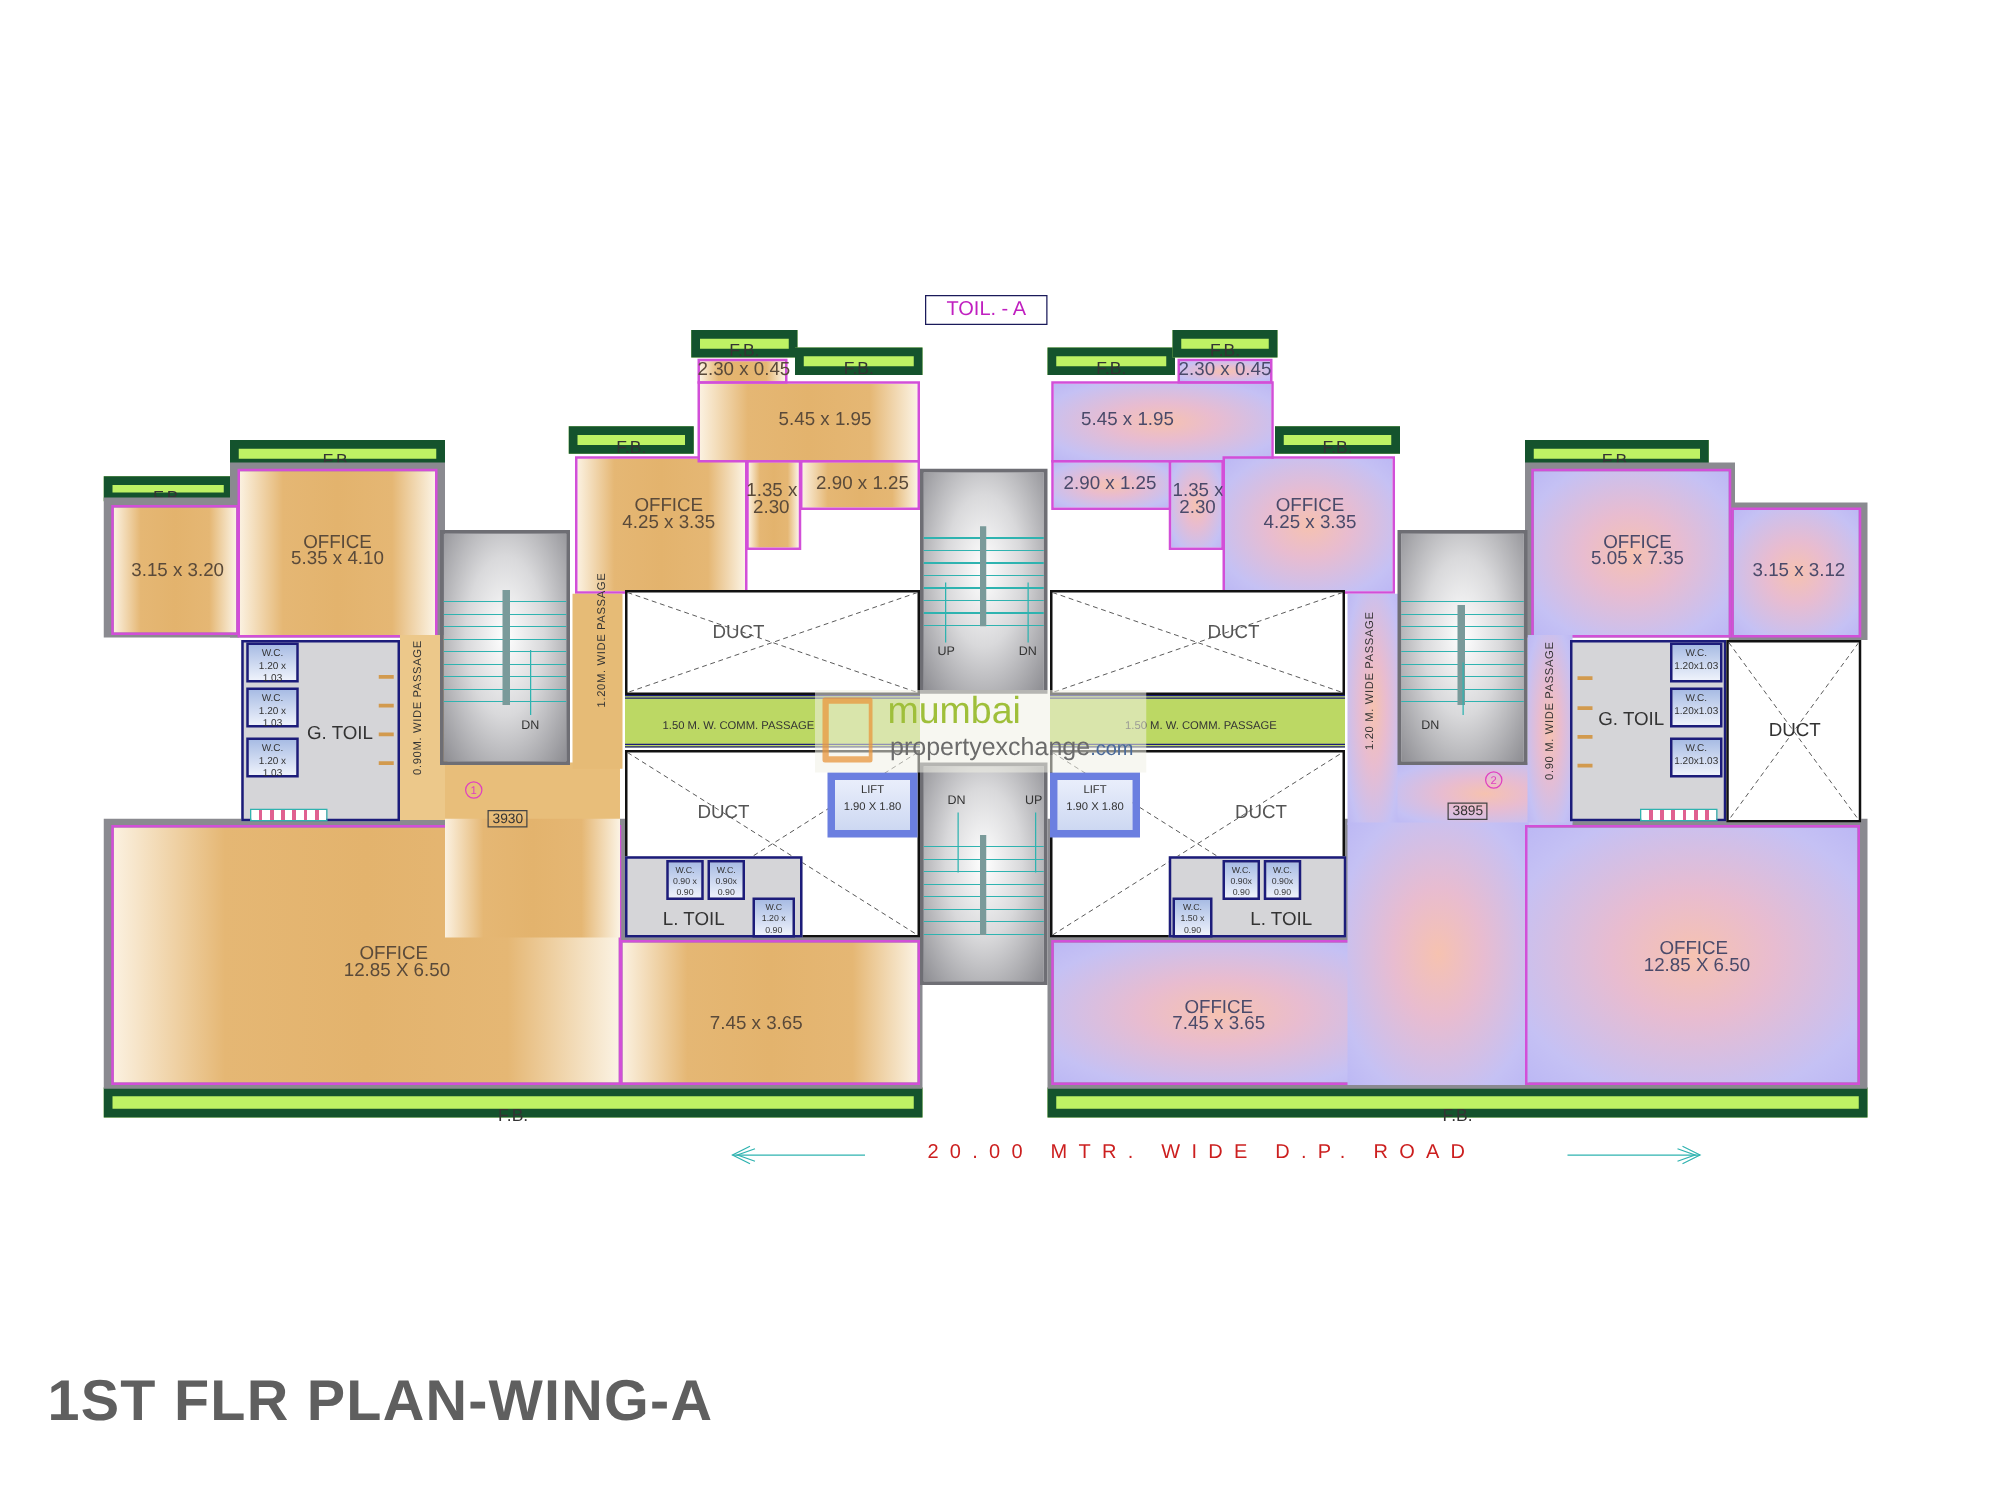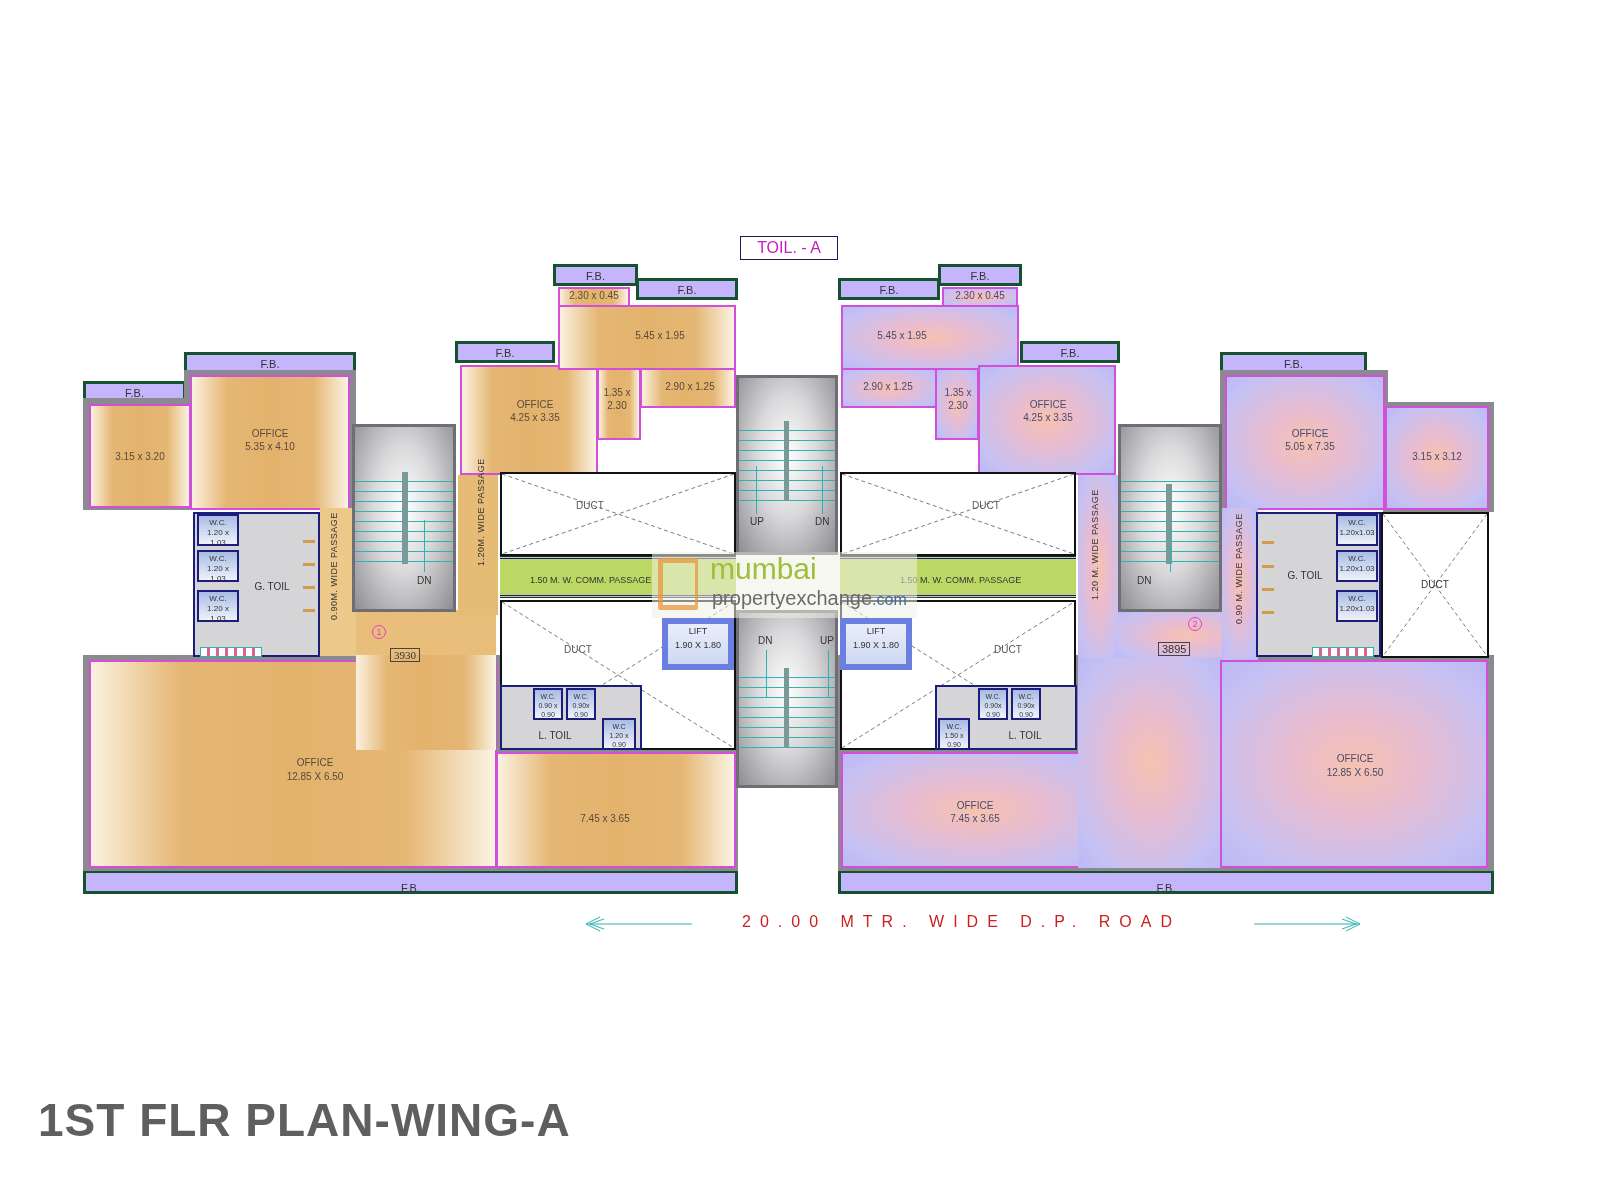--- a/index.html
+++ b/index.html
@@ -1,20 +1,20 @@
 <!DOCTYPE html>
 <html><head>
 <meta charset="utf-8">
 <style>
   html, body { margin:0; padding:0; background:#ffffff; }
   body { width:1600px; height:1200px; position:relative; overflow:hidden; font-family:"Liberation Sans", sans-serif; }
   .abs { position:absolute; }
-  .lbl { position:absolute; font-family:"Liberation Sans", sans-serif; font-size:10px; color:#5a4a3a; text-align:center; line-height:13px; white-space:nowrap; }
+  .lbl { position:absolute; font-family:"Liberation Sans", sans-serif; font-size:15px; color:#5a4a3a; text-align:center; line-height:13px; white-space:nowrap; }
   .lbl.v { color:#4a4a6a; }
-  .fb { position:absolute; background:#c4b5fd; border:3px solid #14532d; box-sizing:border-box; font-size:11px; color:#333; text-align:center; }
+  .fb { position:absolute; background:#bef264; border:7px solid #14532d; box-sizing:border-box; font-size:14px; color:#333; text-align:center; }
   .wall { position:absolute; background:#8a8a90; }
   .roomA { position:absolute; box-sizing:border-box; border:2px solid #d24fd8;
            background: linear-gradient(90deg, #fbf1e0 0%, #e5b774 22%, #e3b36d 50%, #e5b774 78%, #fbf3e4 100%); }
   .roomB { position:absolute; box-sizing:border-box; border:2px solid #d24fd8;
            background: radial-gradient(ellipse at 50% 50%, #f6c2b0 0%, #e8bcd0 35%, #c5c1f4 80%, #bcb8f4 100%); }
   .stair { position:absolute; box-sizing:border-box; border:3px solid #6e6e74;
            background: radial-gradient(ellipse at 50% 45%, #ffffff 0%, #d9d9db 45%, #8d8d92 100%); }
   .treads { position:absolute; background: repeating-linear-gradient(180deg, transparent 0 9px, #2fb3b0 9px 10px); }
   .duct { position:absolute; background:#fff; box-sizing:border-box; border:2px solid #111; overflow:hidden; }
   .duct svg { position:absolute; left:0; top:0; width:100%; height:100%; }
@@ -103,21 +103,21 @@
   <div class="abs" style="left:303px;top:586px;width:12px;height:3px;background:#d29a4e;"></div>
   <div class="abs" style="left:303px;top:609px;width:12px;height:3px;background:#d29a4e;"></div>
   <div class="abs" style="left:200px;top:647px;width:60px;height:8px;border:1px solid #2fb3b0;background:repeating-linear-gradient(90deg,#fff 0 6px,#e06090 6px 9px);"></div>
 
   <div class="stair" style="left:352px;top:424px;width:104px;height:188px;"></div>
   <div class="treads" style="left:355px;top:472px;width:98px;height:92px;"></div>
   <div class="abs" style="left:402px;top:472px;width:6px;height:92px;background:#7a9a9a;"></div>
   <div class="arrow-up" style="left:424px;top:520px;height:52px;"></div>
   <div class="stairtxt" style="left:417px;top:575px;">DN</div>
   <div class="circle" style="left:372px;top:625px;">1</div>
-  <div class="tag" style="left:390px;top:648px;font-family:Liberation Serif, serif;">3930</div>
+  <div class="tag" style="left:390px;top:648px;">3930</div>
 
   <div class="duct" style="left:500px;top:472px;width:236px;height:84px;">
     <svg viewBox="0 0 236 84" preserveAspectRatio="none">
         <line x1="0" y1="0" x2="236" y2="84" stroke="#555" stroke-dasharray="4,3" stroke-width="0.8"></line>
         <line x1="236" y1="0" x2="0" y2="84" stroke="#555" stroke-dasharray="4,3" stroke-width="0.8"></line>
       </svg>
   </div>
   <div class="lbl" style="left:570px;top:499px;width:40px;color:#555;">DUCT</div>
 
   <div class="passage" style="left:500px;top:556px;width:236px;height:42px;padding-left:30px;box-sizing:border-box;">1.50 M. W. COMM. PASSAGE</div>

